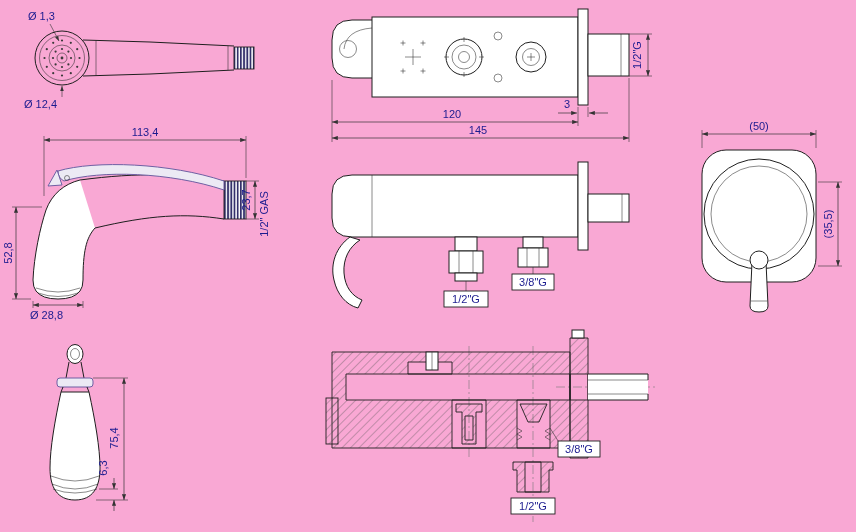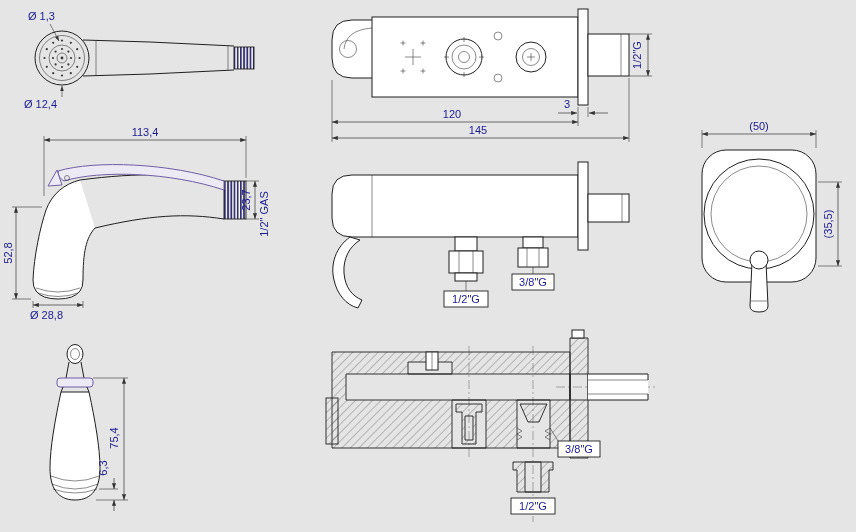--- a/index.html
+++ b/index.html
@@ -1,16 +1,16 @@
 <!DOCTYPE html>
 <html><head>
 <meta charset="utf-8">
 <style>
   html,body { margin:0; padding:0; background:#ffffff; }
-  .canvas { width:856px; height:532px; background:#e5e5e5; position:relative; overflow:hidden; }
+  .canvas { width:856px; height:532px; background:#f9a8d4; position:relative; overflow:hidden; }
   svg { font-family:"Liberation Sans", sans-serif; display:block; }
   .ln      { fill:none; stroke:#1f1f1f; stroke-width:1; }
   .lnw     { fill:#ffffff; stroke:#1f1f1f; stroke-width:1; }
   .lnthin  { fill:none; stroke:#2a2a2a; stroke-width:0.55; }
   .dim-ln  { fill:none; stroke:#333333; stroke-width:0.7; }
   .ext-ln  { fill:none; stroke:#333333; stroke-width:0.6; }
   .ldr-ln  { fill:none; stroke:#333333; stroke-width:0.6; }
   .cl      { fill:none; stroke:#777777; stroke-width:0.6; stroke-dasharray:9 3 2 3; }
   .dim-txt { font-size:11px; fill:#1b1b8f; }
   .hatched { fill:url(#hatch); stroke:#1f1f1f; stroke-width:0.9; fill-rule:evenodd; }

